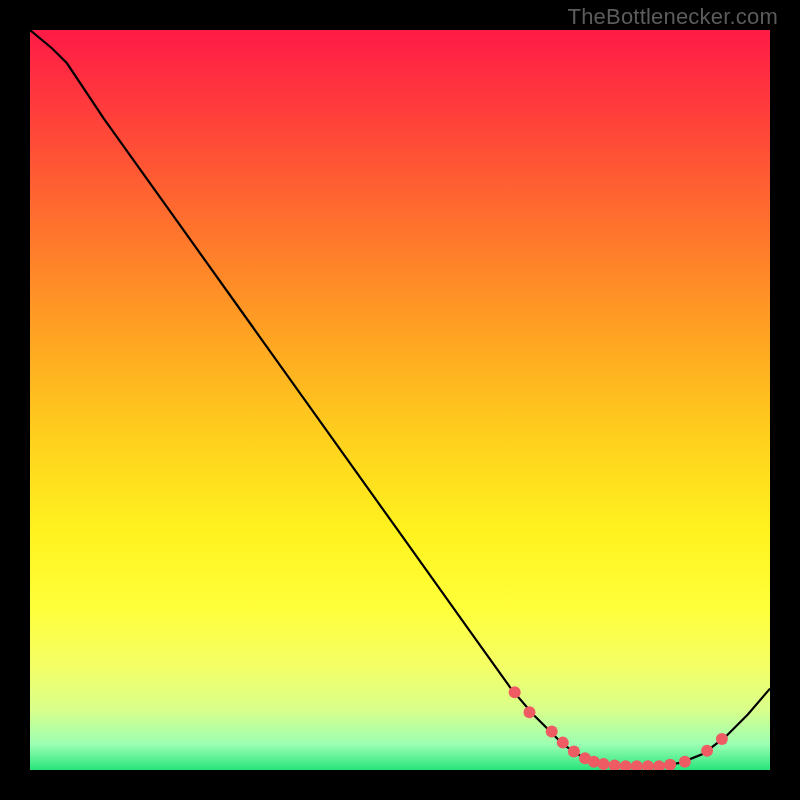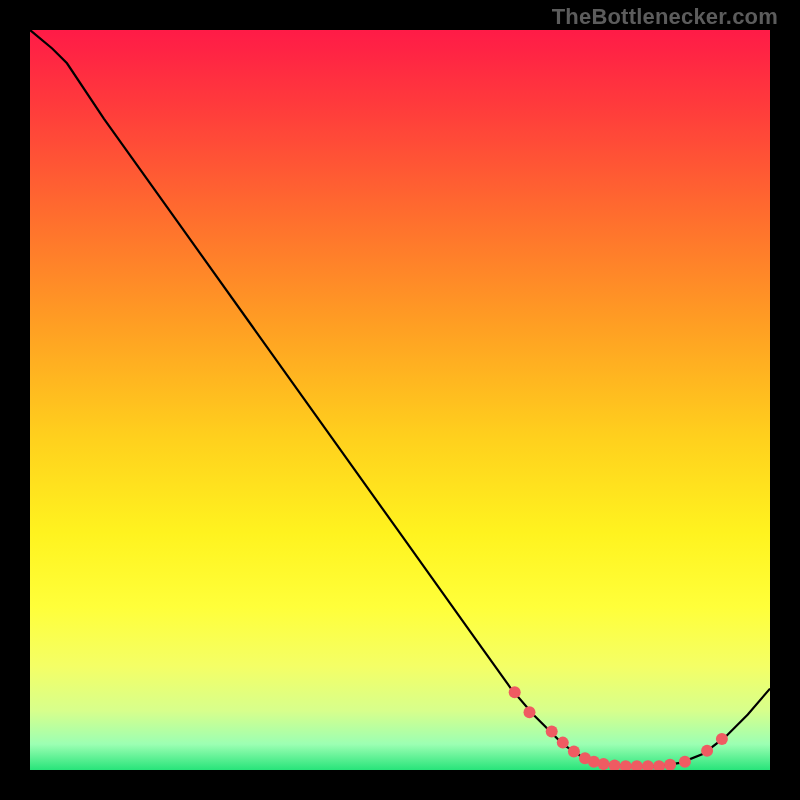--- a/index.html
+++ b/index.html
@@ -16,21 +16,21 @@
     width: 800px;
     height: 800px;
     background: #000;
   }
   .watermark {
     position: absolute;
     top: 4px;
     right: 22px;
     font-size: 22px;
     color: #5c5c5c;
-    font-weight: 700;
+    font-weight: 400;
     letter-spacing: 0.2px;
   }
   .plot-frame {
     position: absolute;
     left: 30px;
     top: 30px;
     width: 740px;
     height: 740px;
     background: #000;
   }

